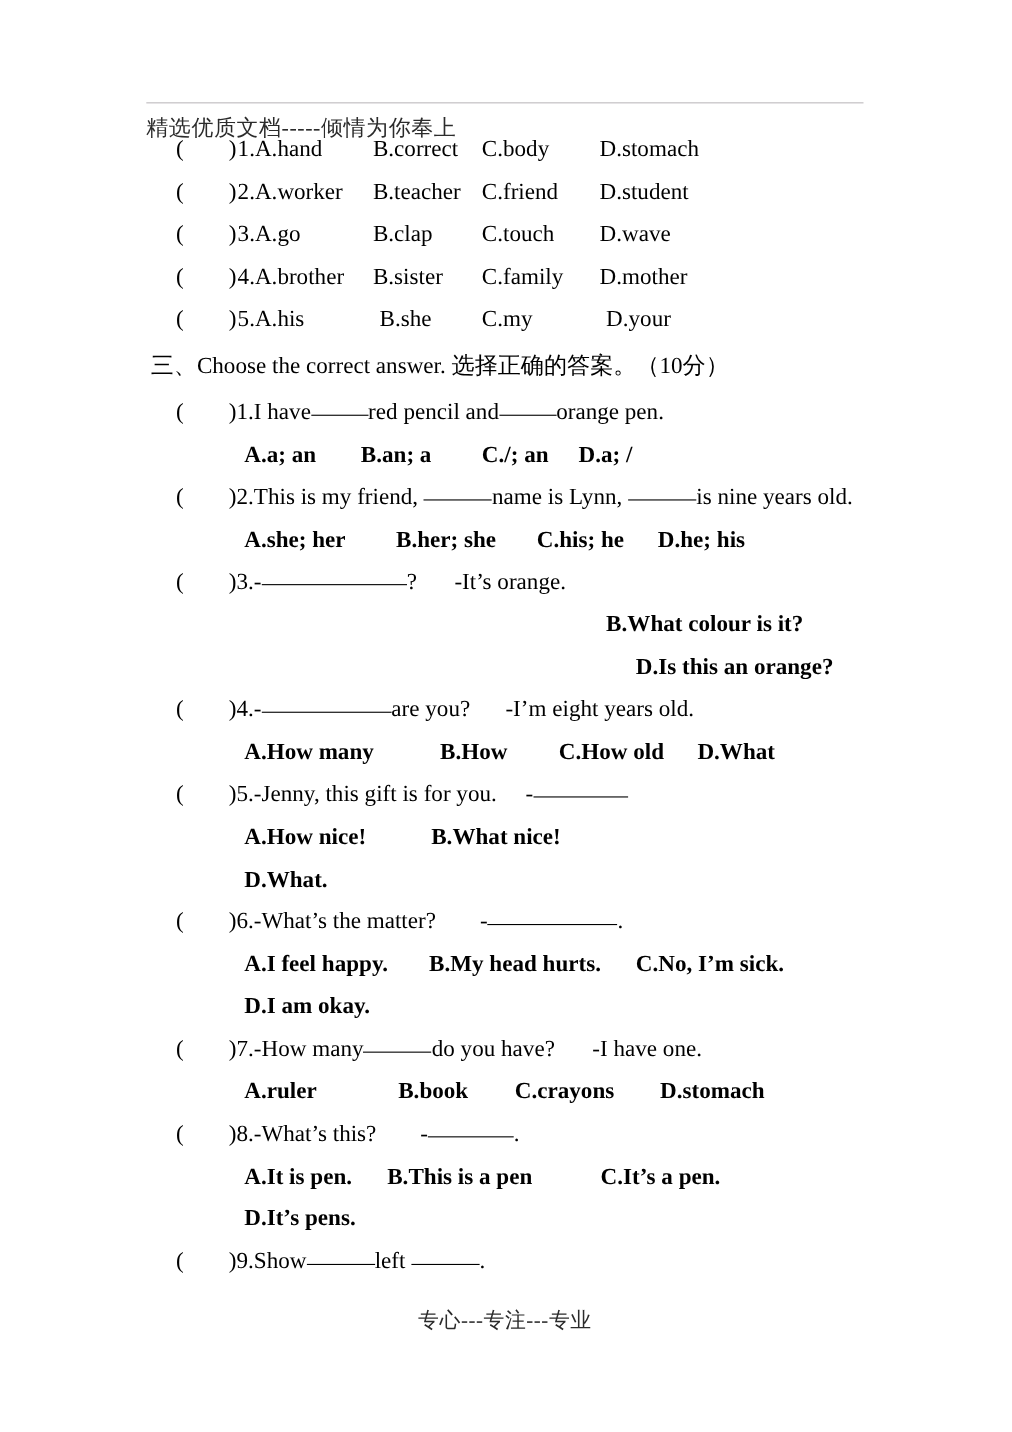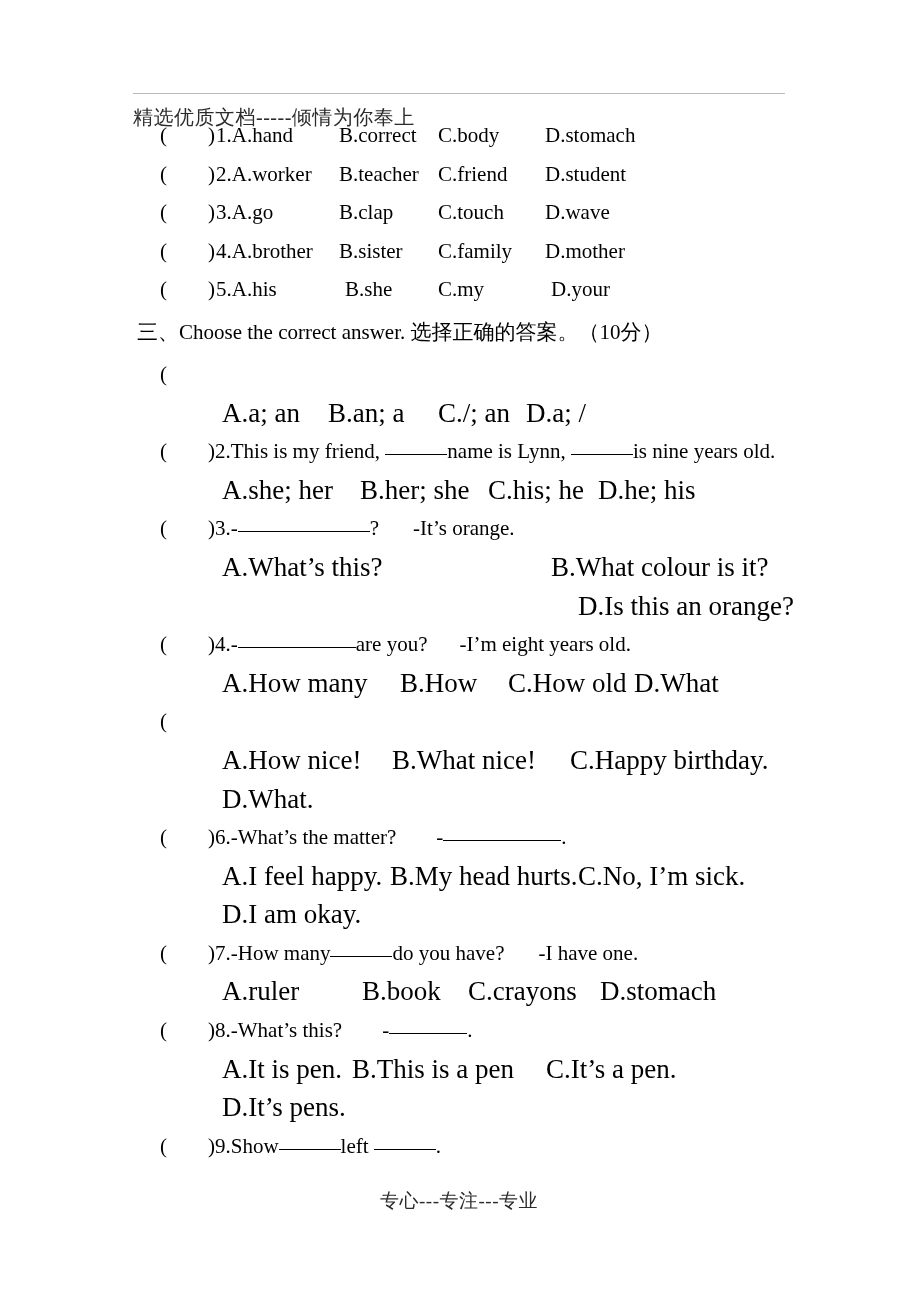--- a/index.html
+++ b/index.html
@@ -95,23 +95,24 @@
 
   
   .col-b { position: absolute; left: 339px; }
   .col-c { position: absolute; left: 438px; }
   .col-d { position: absolute; left: 545px; }
 
   
   .optline {
     position: relative;
     height: 38.6px;
-    font-size: 27px;
+    font-size: 21px;
     line-height: 38.6px;
     white-space: nowrap;
+    font-weight: bold;
   }
   .opt {
     position: absolute;
   }
 
   .section-head {
     position: relative;
     height: 40px;
     font-size: 21px;
     line-height: 40px;
@@ -192,20 +193,21 @@
       <span class="col-c">C.my</span>
       <span class="col-d" style="left:551px">D.your</span>
     </div>
 
     <div class="section-head" style="height:46px;line-height:46px">
       <span class="sh-inner">三、Choose the correct answer. 选择正确的答案。（10分）</span>
     </div>
 
     <div class="qline">
       <span class="marker-open">(</span>
+      <span class="qtext" style="left:208px"><span>)1.I have</span><span class="blank b-short"></span><span>red pencil and</span><span class="blank b-short"></span><span>orange pen.</span></span>
     </div>
     <div class="optline">
       <span class="opt" style="left:222px">A.a; an</span>
       <span class="opt" style="left:328px">B.an; a</span>
       <span class="opt" style="left:438px">C./; an</span>
       <span class="opt" style="left:526px">D.a; /</span>
     </div>
 
     <div class="qline">
       <span class="marker-open">(</span>
@@ -216,45 +218,44 @@
       <span class="opt" style="left:360px">B.her; she</span>
       <span class="opt" style="left:488px">C.his; he</span>
       <span class="opt" style="left:598px">D.he; his</span>
     </div>
 
     <div class="qline">
       <span class="marker-open">(</span>
       <span class="qtext" style="left:208px"><span>)3.-</span><span class="blank b-xlong"></span><span>?</span><span style="display:inline-block;width:34px"></span><span>-It’s orange.</span></span>
     </div>
     <div class="optline">
-      <span class="opt" style="left:222px">A.What’s this?</span>
       <span class="opt" style="left:551px">B.What colour is it?</span>
     </div>
     <div class="optline">
       <span class="opt" style="left:578px">D.Is this an orange?</span>
     </div>
 
     <div class="qline">
       <span class="marker-open">(</span>
       <span class="qtext" style="left:208px"><span>)4.-</span><span class="blank b-long"></span><span>are you?</span><span style="display:inline-block;width:32px"></span><span>-I’m eight years old.</span></span>
     </div>
     <div class="optline">
       <span class="opt" style="left:222px">A.How many</span>
       <span class="opt" style="left:400px">B.How</span>
       <span class="opt" style="left:508px">C.How old</span>
       <span class="opt" style="left:634px">D.What</span>
     </div>
 
     <div class="qline">
       <span class="marker-open">(</span>
+      <span class="qtext" style="left:208px"><span>)5.-Jenny, this gift is for you.</span><span style="display:inline-block;width:26px"></span><span>-</span><span class="blank b-ans"></span></span>
     </div>
     <div class="optline">
       <span class="opt" style="left:222px">A.How nice!</span>
       <span class="opt" style="left:392px">B.What nice!</span>
-      <span class="opt" style="left:570px">C.Happy birthday.</span>
     </div>
     <div class="optline">
       <span class="opt" style="left:222px">D.What.</span>
     </div>
 
     <div class="qline">
       <span class="marker-open">(</span>
       <span class="qtext" style="left:208px"><span>)6.-What’s the matter?</span><span style="display:inline-block;width:40px"></span><span>-</span><span class="blank b-long"></span><span>.</span></span>
     </div>
     <div class="optline">

